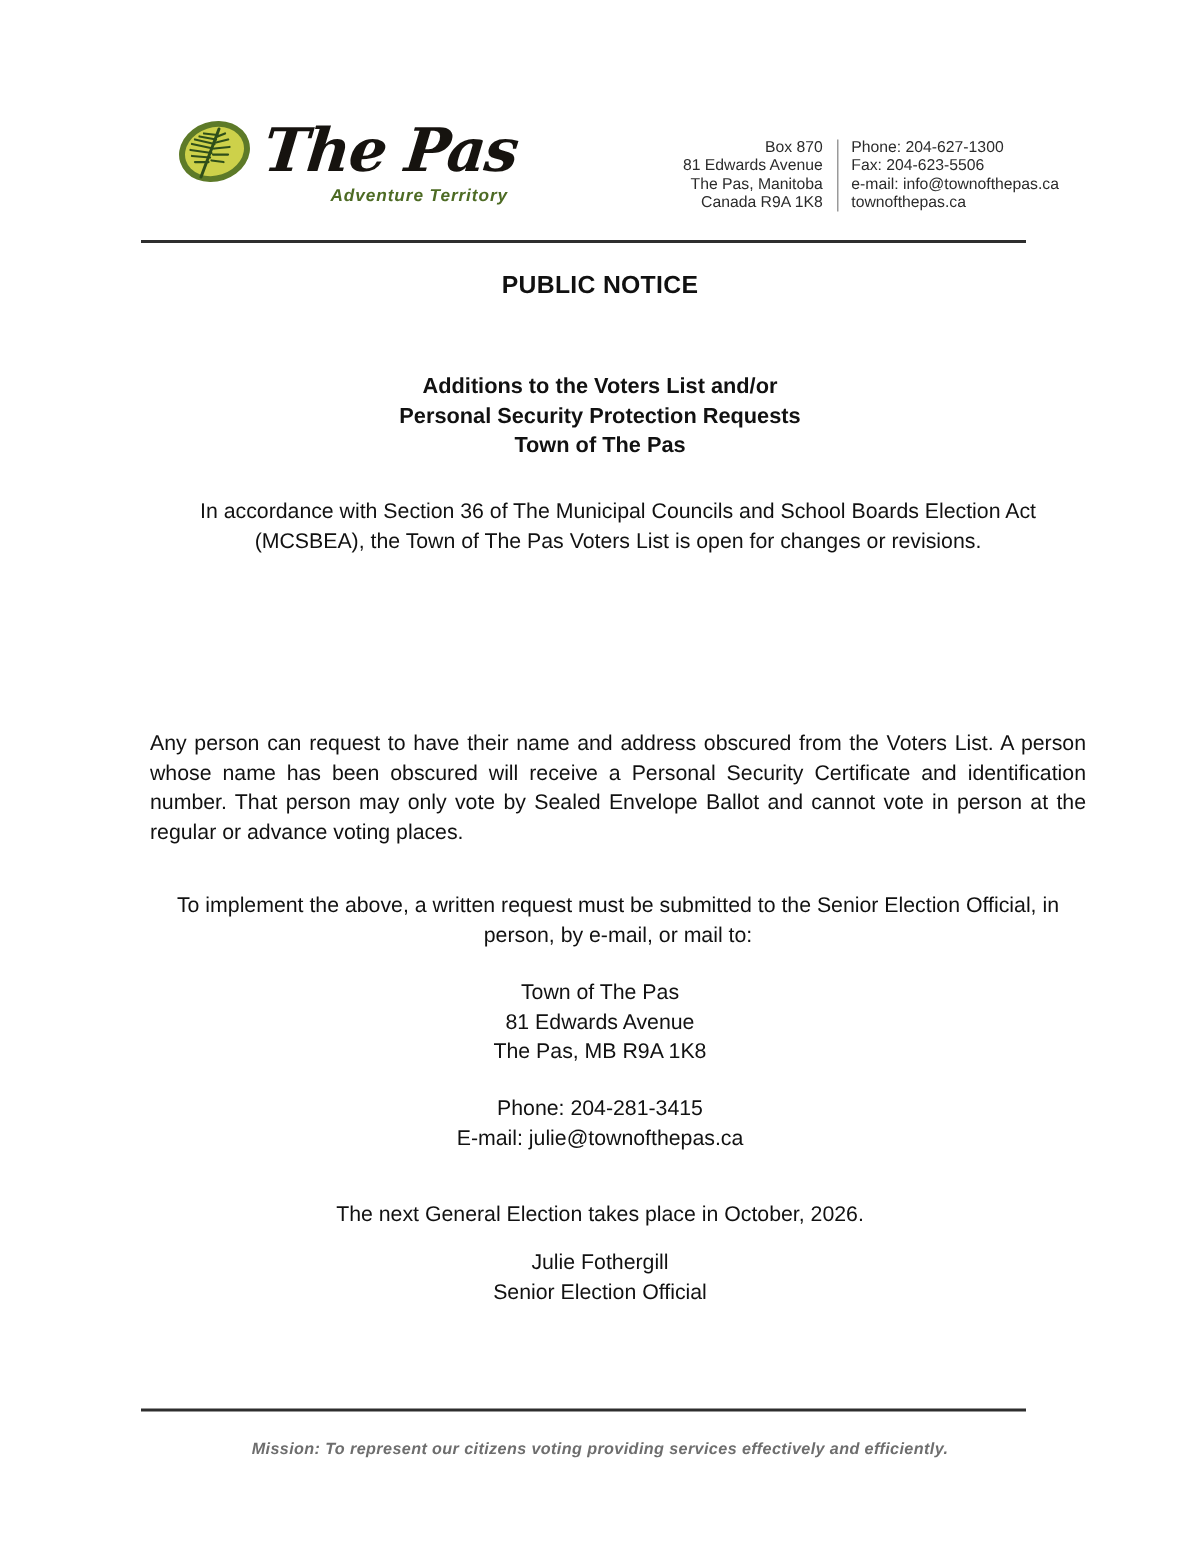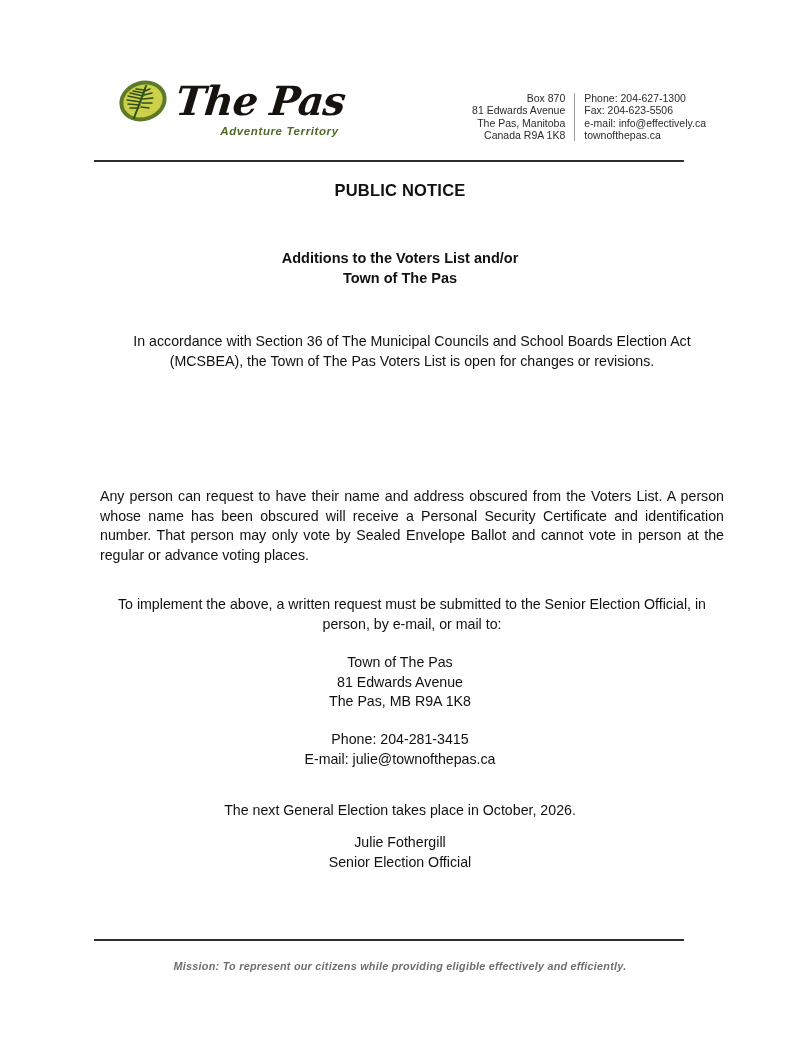--- a/index.html
+++ b/index.html
@@ -255,32 +255,33 @@
       <div class="contact-left">
         <div>Box 870</div>
         <div>81 Edwards Avenue</div>
         <div>The Pas, Manitoba</div>
         <div>Canada R9A 1K8</div>
       </div>
       <div class="contact-divider"></div>
       <div class="contact-right">
         <div>Phone: 204-627-1300</div>
         <div>Fax: 204-623-5506</div>
-        <div>e-mail: info@effectively.ca</div>
+        <div>e-mail: info@townofthepas.ca</div>
         <div>townofthepas.ca</div>
       </div>
     </div>
   </div>
 
   <div class="rule rule-header"></div>
 
   <div class="notice-title">PUBLIC NOTICE</div>
 
   <div class="subject">
     <div>Additions to the Voters List and/or</div>
+    <div>Personal Security Protection Requests</div>
     <div>Town of The Pas</div>
   </div>
 
   <div class="para center p-act">In accordance with Section 36 of The Municipal Councils and School Boards Election Act (MCSBEA), the Town of The Pas Voters List is open for changes or revisions.</div>
 
 
   <div class="para just p-obscure">Any person can request to have their name and address obscured from the Voters List.  A person whose name has been obscured will receive a Personal Security Certificate and identification number.  That person may only vote by Sealed Envelope Ballot and cannot vote in person at the regular or advance voting places.</div>
 
   <div class="para p-submit">To implement the above, a written request must be submitted to the Senior Election Official, in person, by e-mail, or mail to:</div>
 
@@ -296,15 +297,15 @@
   </div>
 
   <div class="election-line">The next General Election takes place in October, 2026.</div>
 
   <div class="signature">
     <div>Julie Fothergill</div>
     <div>Senior Election Official</div>
   </div>
 
   <div class="rule rule-footer"></div>
-  <div class="mission">Mission: To represent our citizens while providing eligible effectively and efficiently.</div>
+  <div class="mission">Mission: To represent our citizens voting providing services effectively and efficiently.</div>
 
 </div>
 
 </body></html>

